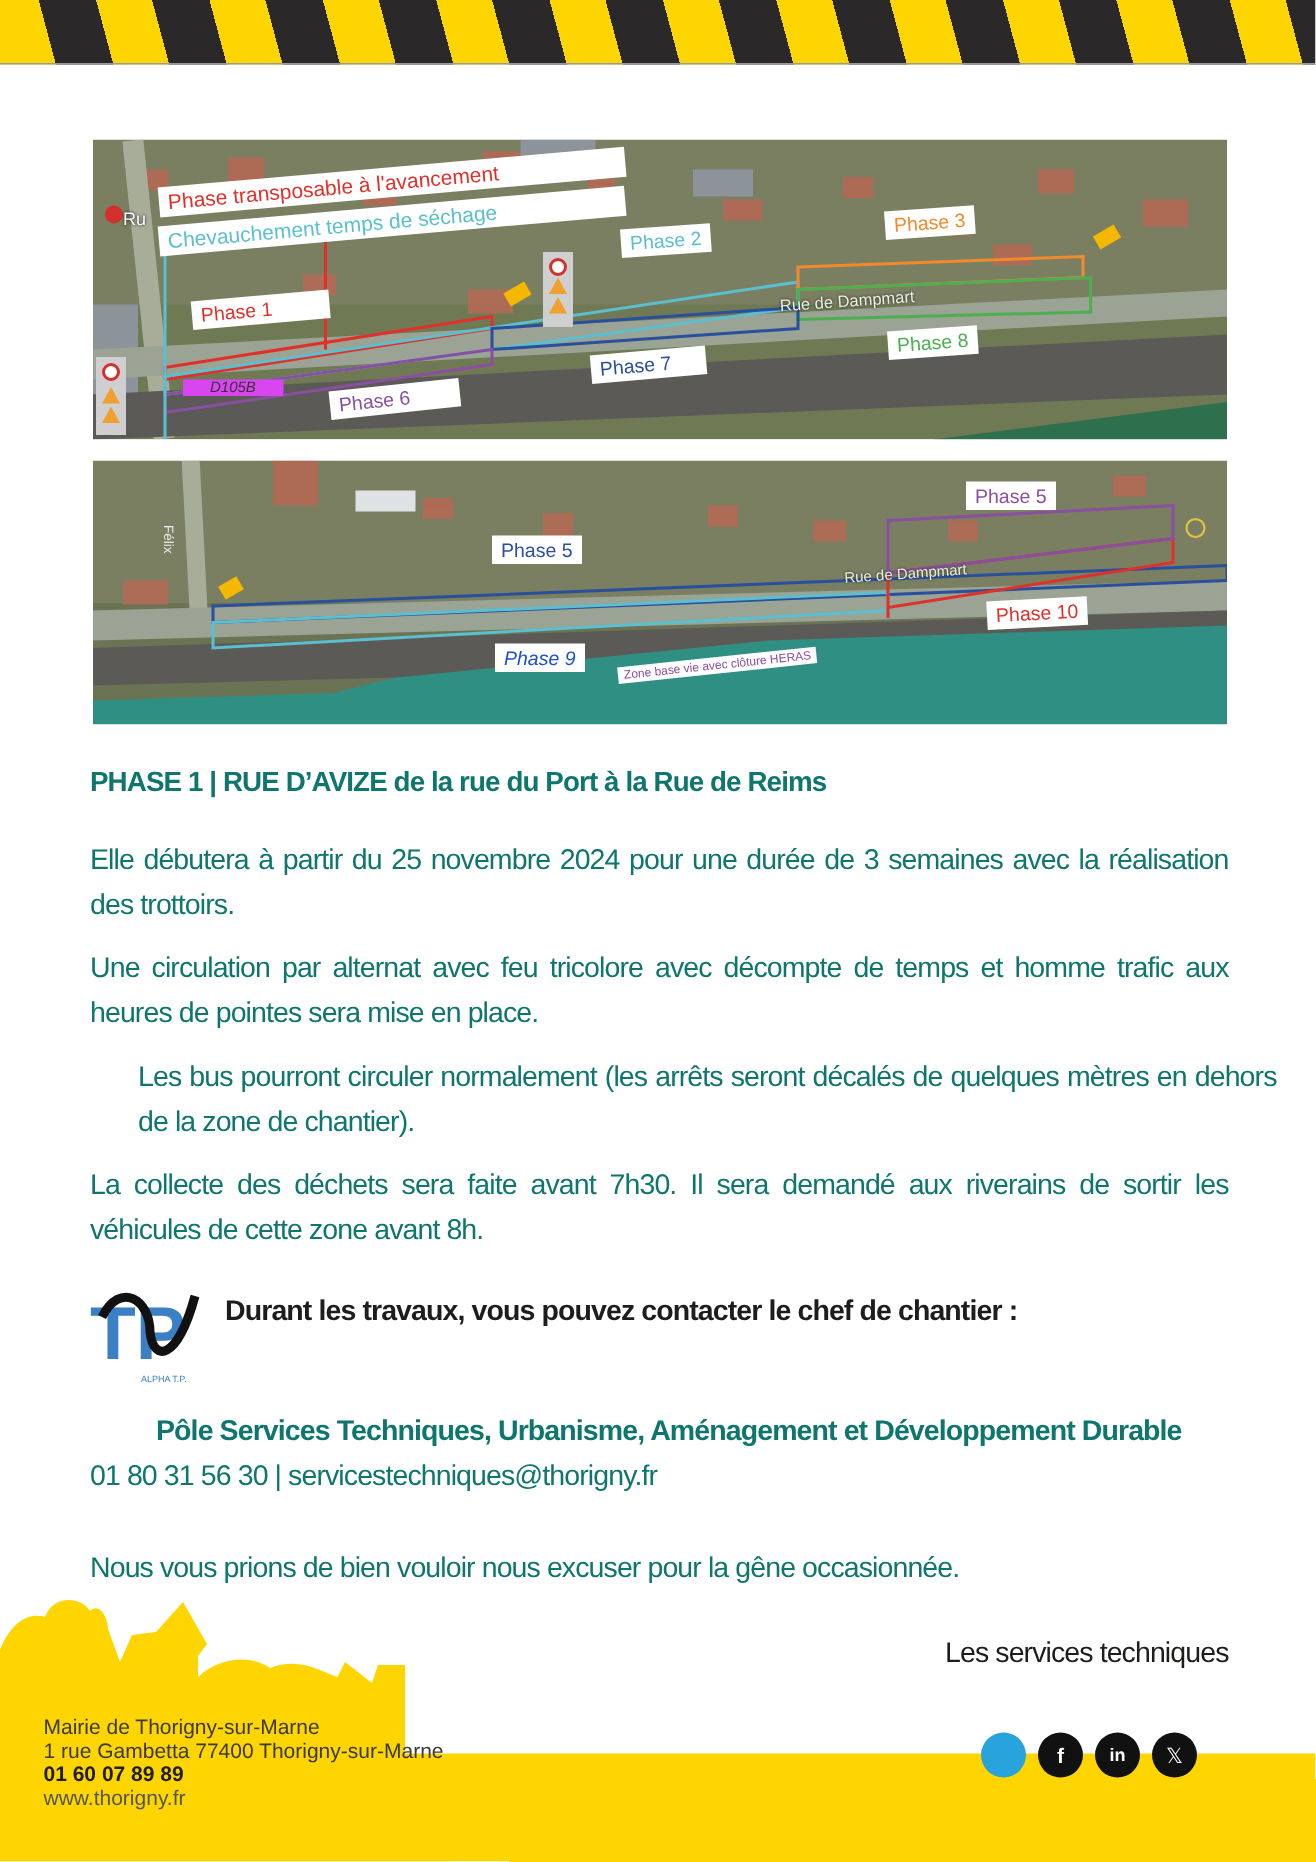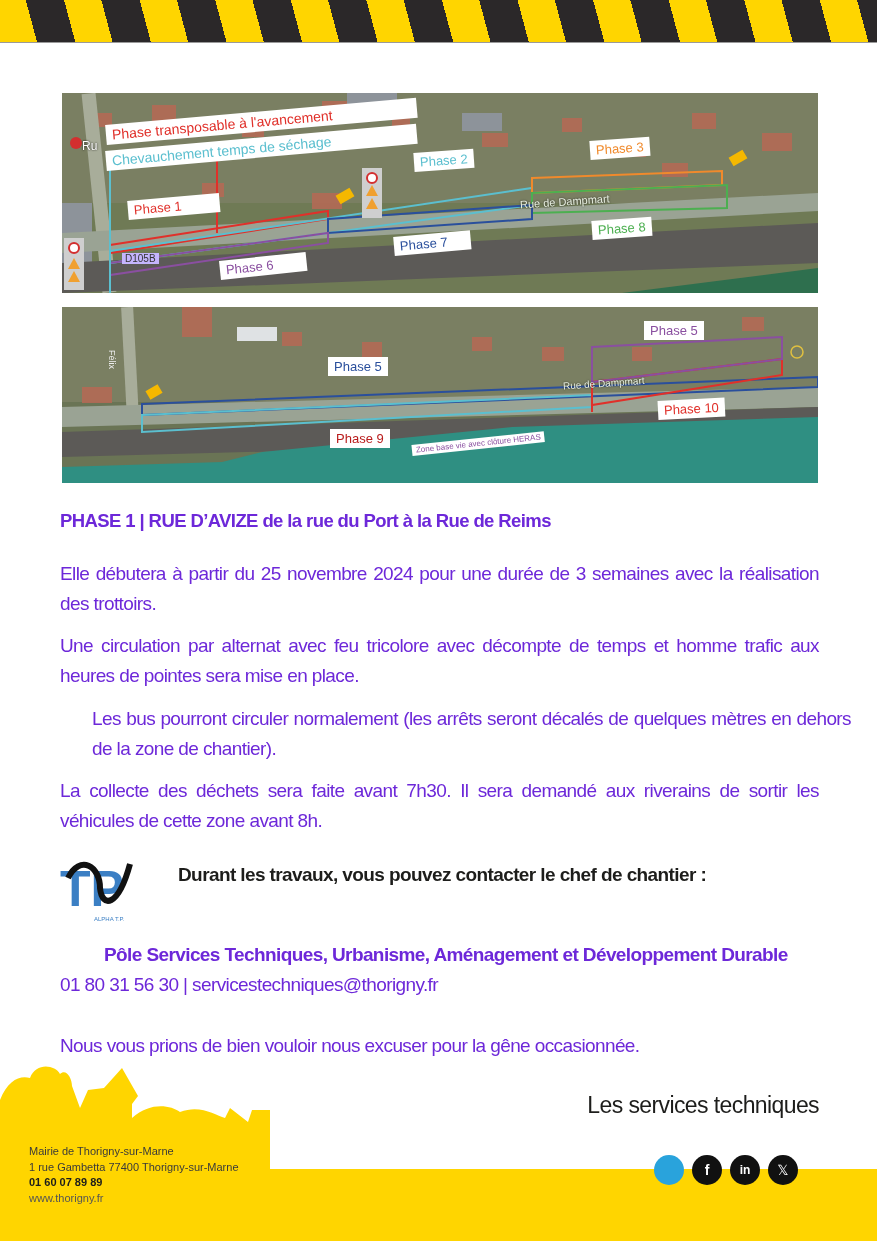--- a/index.html
+++ b/index.html
@@ -11,35 +11,35 @@
 
   .map { position:absolute; left:62px; width:756px; overflow:hidden; }
   .map1 { top:93px; height:200px; }
   .map2 { top:307px; height:176px; }
   .map svg { display:block; width:100%; height:100%; }
 
   .label { position:absolute; background:#ffffff; font-family:"Liberation Sans", sans-serif;
            font-size:13px; padding:2px 6px; white-space:nowrap; transform-origin:left center; }
 
   .text-block { position:absolute; left:60px; width:759px; font-family:"Liberation Sans", sans-serif;
-     font-size:19px; line-height:30px; color:#6d28d9; text-align:justify; }
+     font-size:19px; line-height:30px; color:#0f766e; text-align:justify; }
   .heading { font-weight:bold; font-size:18.5px; }
   .condensed { letter-spacing:-0.6px; }
 
   .logo { position:absolute; left:60px; top:858px; width:74px; height:66px; }
-  .contact { position:absolute; left:150px; top:860px; font-size:19px; line-height:30px; letter-spacing:-0.6px;margin-left:28px; }
+  .contact { position:absolute; left:150px; top:860px; font-size:19px; line-height:30px; letter-spacing:-0.6px; }
   .contact .bold { font-weight:bold; }
 
   .footer-band { position:absolute; left:0; bottom:0; width:877px; height:72px; background:#ffd500; }
   .skyline { position:absolute; left:0; top:1060px; width:300px; height:181px; }
-  .address { position:absolute; left:29px; top:1144px; font-size:11px; line-height:15.5px; color:#3a3a3a; }
+  .address { position:absolute; left:29px; top:1144px; font-size:14px; line-height:15.5px; color:#3a3a3a; }
   .address .phone { font-weight:bold; color:#1d1d1b; }
   .address .web { color:#555; }
 
-  .signature { position:absolute; right:58px; top:1092px; font-size:23px; letter-spacing:-0.6px; }
+  .signature { position:absolute; right:58px; top:1092px; font-size:19px; letter-spacing:-0.6px; }
   .socials { position:absolute; left:654px; top:1155px; display:flex; gap:8px; }
   .soc { width:30px; height:30px; border-radius:50%; background:#111; color:#fff;
          display:flex; align-items:center; justify-content:center; font-weight:bold; font-size:14px; }
   .soc.blue { background:#29a3dc; }
 </style>
 </head>
 <body>
 
 <div class="hazard"></div>
 
@@ -98,21 +98,21 @@
     <rect x="668" y="60" width="16" height="10" fill="#f5b800" transform="rotate(-30 676 65)"></rect>
   </svg>
   <div class="label" style="left:44px;top:32px;width:300px;color:#e0302a;font-size:14px;transform:rotate(-5deg);">Phase transposable à l'avancement</div>
   <div class="label" style="left:44px;top:58px;width:300px;color:#5bbfcf;font-size:14px;transform:rotate(-5deg);">Chevauchement temps de séchage</div>
   <div class="label" style="left:66px;top:108px;width:80px;color:#e0302a;transform:rotate(-5deg);">Phase 1</div>
   <div class="label" style="left:352px;top:60px;color:#5bbfcf;transform:rotate(-4deg);">Phase 2</div>
   <div class="label" style="left:528px;top:48px;color:#f08a2c;transform:rotate(-4deg);">Phase 3</div>
   <div class="label" style="left:158px;top:168px;width:75px;color:#8a4fa0;transform:rotate(-6deg);">Phase 6</div>
   <div class="label" style="left:332px;top:144px;width:65px;color:#2a4f9c;transform:rotate(-5deg);">Phase 7</div>
   <div class="label" style="left:530px;top:128px;color:#4caf50;transform:rotate(-4deg);">Phase 8</div>
-  <div class="label" style="left:60px;top:160px;background:#c4b5fd;color:#333;font-size:10px;padding:0 3px;">D105B</div>
+  <div class="label" style="left:60px;top:160px;background:#d946ef;color:#333;font-size:10px;padding:0 18px;font-style:italic;">D105B</div>
   <div class="label" style="left:452px;top:104px;background:transparent;color:#e8f0e0;font-size:11px;transform:rotate(-4deg);text-shadow:0 0 2px #222;">Rue de Dampmart</div>
   <div class="label" style="left:20px;top:46px;background:transparent;color:#fff;font-size:12px;padding:0;text-shadow:0 0 2px #000;">Ru</div>
 </div>
 
 <div class="map map2">
   <svg viewBox="0 0 756 176" preserveAspectRatio="none">
     <rect width="756" height="176" fill="#6a7455"></rect>
     <rect x="0" y="0" width="756" height="95" fill="#7a7f62"></rect>
     <g fill="#b36a55" opacity=".9">
       <rect x="120" y="0" width="30" height="30"></rect>
@@ -134,21 +134,21 @@
       <polygon points="80,108 530,88 530,100 80,125" stroke="#5bbfcf"></polygon>
       <polygon points="530,75 720,52 720,68 530,98" stroke="#e0302a"></polygon>
       <line x1="530" y1="98" x2="530" y2="105" stroke="#e0302a"></line>
       <polygon points="530,40 720,30 720,52 530,75" stroke="#8a4fa0"></polygon>
     </g>
     <rect x="85" y="80" width="14" height="10" fill="#f5b800" transform="rotate(-30 92 85)"></rect>
     <circle cx="735" cy="45" r="6" fill="none" stroke="#e0c040" stroke-width="1.5"></circle>
   </svg>
   <div class="label" style="left:266px;top:50px;color:#2a4f9c;">Phase 5</div>
   <div class="label" style="left:582px;top:14px;color:#8a4fa0;">Phase 5</div>
-  <div class="label" style="left:268px;top:122px;color:#b91c1c;">Phase 9</div>
+  <div class="label" style="left:268px;top:122px;color:#1d4ed8;font-style:italic;">Phase 9</div>
   <div class="label" style="left:596px;top:94px;color:#e0302a;transform:rotate(-3deg);">Phase 10</div>
   <div class="label" style="left:350px;top:138px;color:#8a4fa0;font-size:8px;padding:1px 4px;transform:rotate(-6deg);">Zone base vie avec clôture HERAS</div>
   <div class="label" style="left:495px;top:72px;background:transparent;color:#e8f0e0;font-size:10px;transform:rotate(-4deg);text-shadow:0 0 2px #222;">Rue de Dampmart</div>
   <div class="label" style="left:50px;top:30px;background:transparent;color:#eee;font-size:9px;transform:rotate(90deg);">Félix</div>
 </div>
 
 <div class="text-block condensed heading" style="top:506px;">
   <span>PHASE 1 | RUE D’AVIZE</span><span> de la rue du Port à la Rue de Reims</span>
 </div>
 <div class="text-block condensed" style="top:559px;">Elle débutera à partir du 25 novembre 2024 pour une durée de 3 semaines avec la réalisation des trottoirs.</div>

